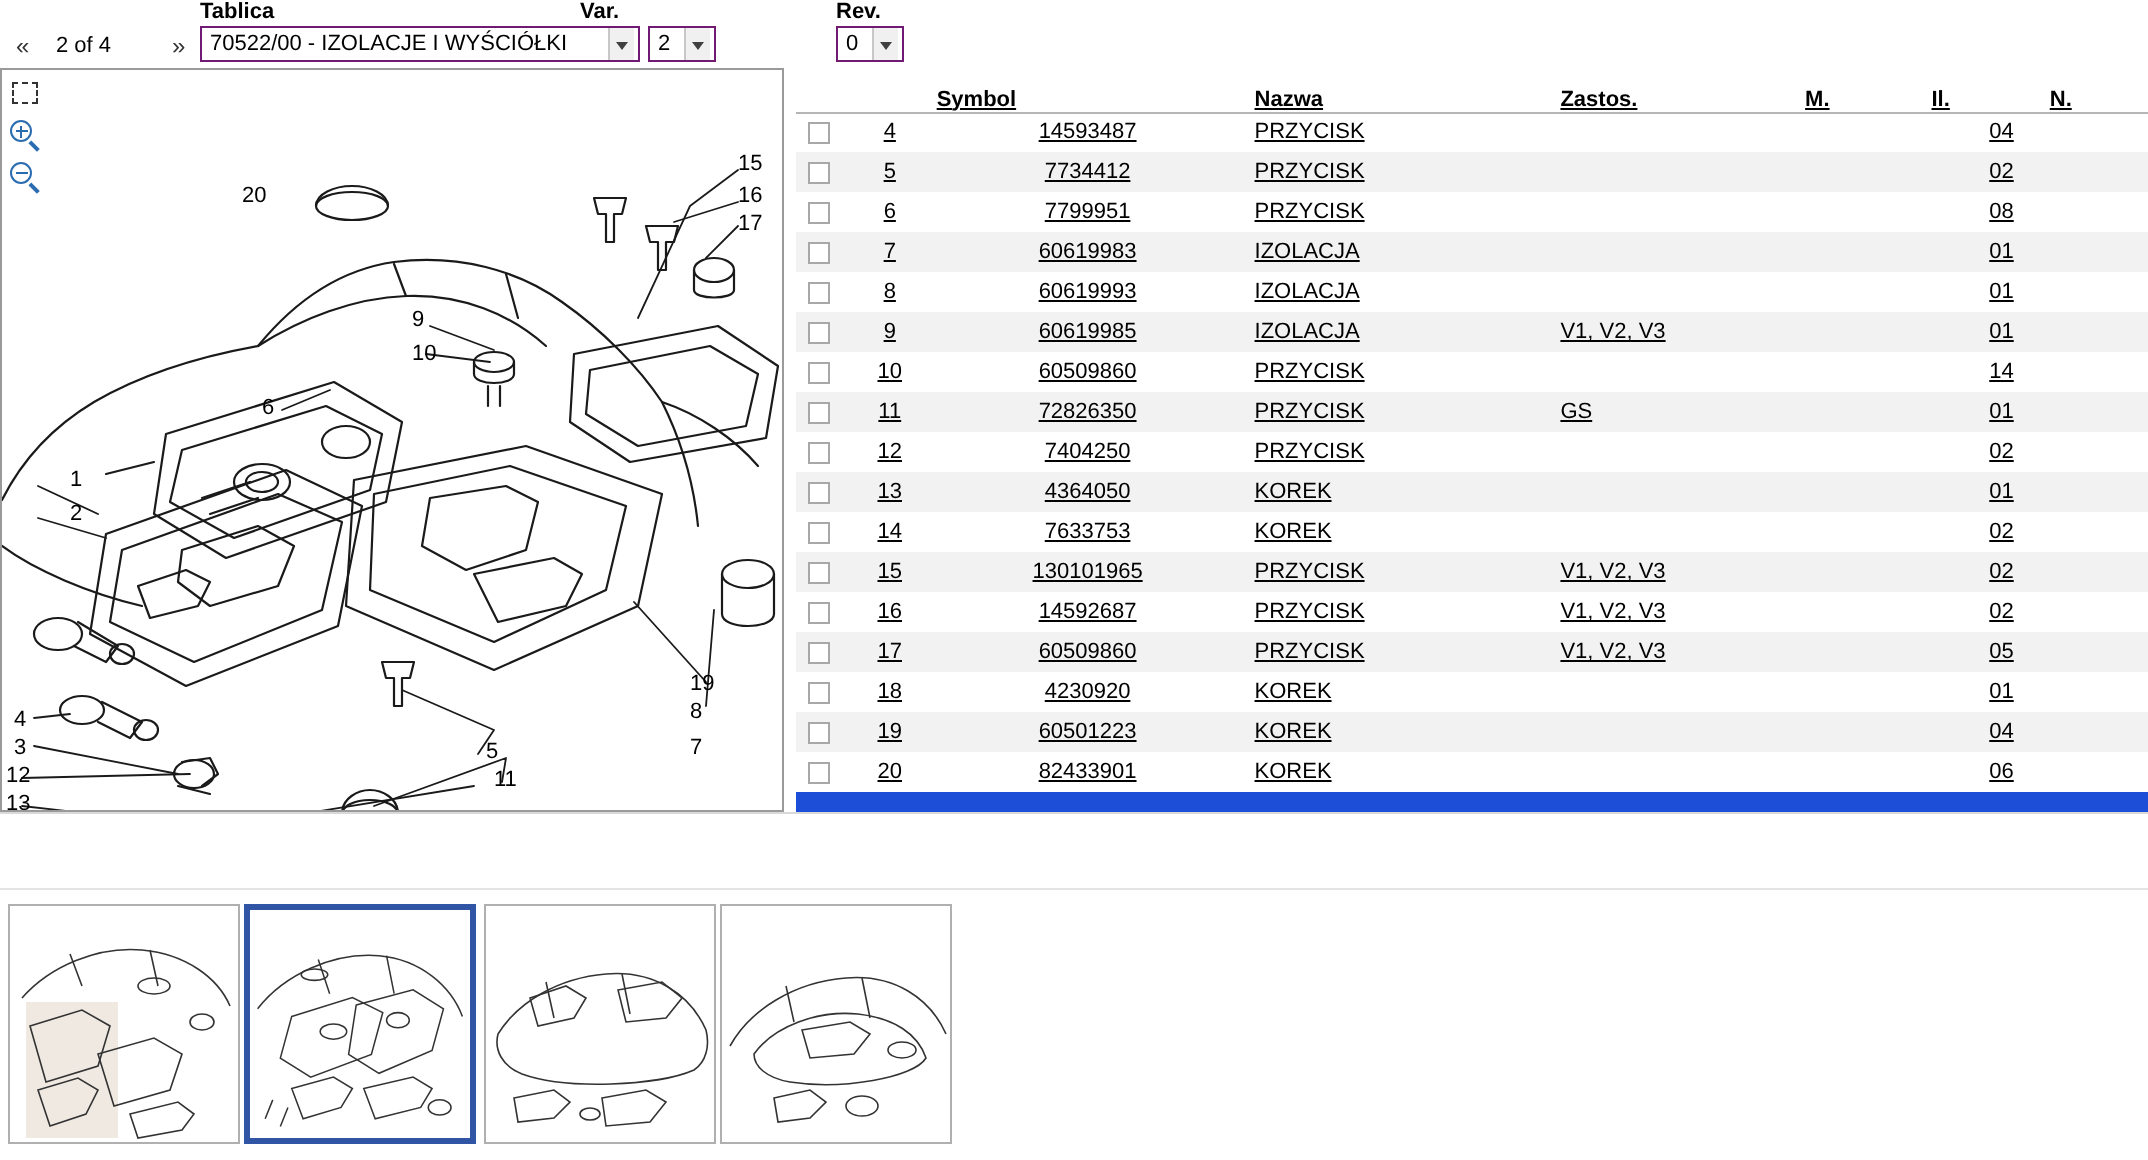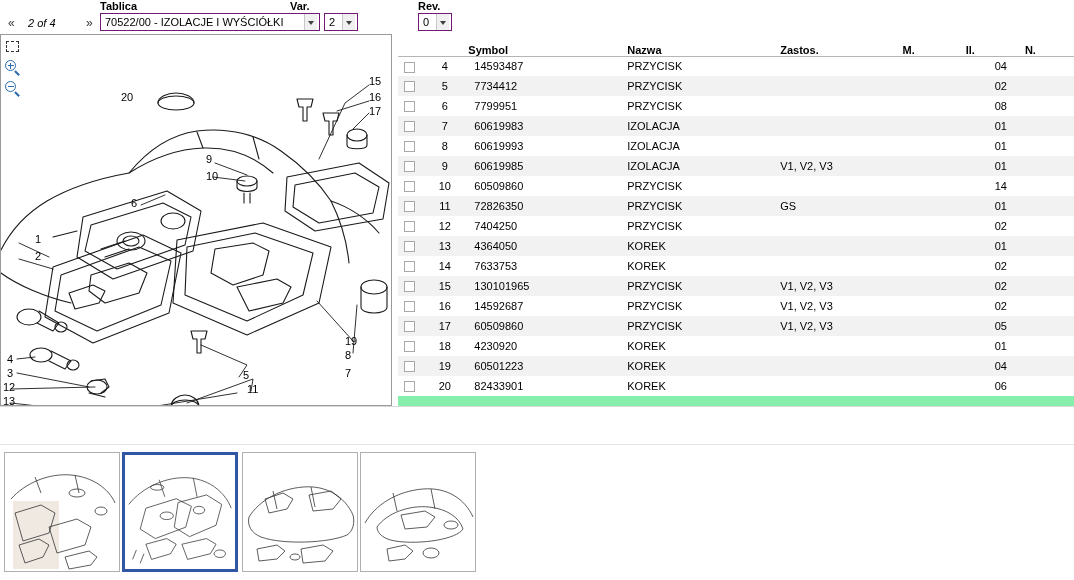--- a/index.html
+++ b/index.html
@@ -28,21 +28,21 @@
   .tb-label.rev { left: 418px; }
 
   .nav-btn {
     position: absolute; top: 16px; font-size: 12px; color: #333;
     background: transparent; border: none; cursor: pointer; padding: 0 2px;
     line-height: 14px;
   }
   .nav-btn.first { left: 6px; }
   .nav-btn.next { left: 84px; }
   .page-indicator {
-    position: absolute; left: 28px; top: 17px; font-size: 11px; color: #000; font-style: italic;
+    position: absolute; left: 28px; top: 17px; font-size: 11px; color: #000;
   }
 
   .select-box {
     position: absolute; top: 13px;
     height: 18px;
     border: 1px solid #701a75;
     background: #fff;
     font-size: 11px;
     line-height: 16px;
     padding: 0 16px 0 4px;
@@ -95,21 +95,21 @@
   }
   .mag .plus.h { left: 4.5px; top: 6.7px; width: 6px; height: 1.6px; }
   .mag .plus.v { left: 6.7px; top: 4.5px; width: 1.6px; height: 6px; }
   .mag .minus.h { left: 4.5px; top: 6.7px; width: 6px; height: 1.6px; }
 
   .diagram-svg { position: absolute; left: 0; top: 0; }
 
   
   .table-wrap {
     position: absolute; left: 398px; top: 34px; width: 676px; height: 372px;
-    background: #86efac; overflow: hidden;
+    background: #1d4ed8; overflow: hidden; text-decoration: underline;
   }
   table.parts {
     width: 676px; border-collapse: collapse; font-size: 11px;
   }
   table.parts thead th {
     height: 22px;
     border-bottom: 1px solid #b5b5b5;
     font-weight: bold;
     font-size: 11px;
     color: #000;
@@ -118,21 +118,21 @@
     text-align: left;
     vertical-align: bottom;
   }
   table.parts tbody td {
     height: 20px; padding: 0 6px; border: none; color: #000;
   }
   table.parts tbody tr.odd { background: #ffffff; }
   table.parts tbody tr.even { background: #f2f2f2; }
   .col-chk { width: 22px; text-align: center; }
   .col-pos { width: 46px; text-align: center; }
-  .col-sym { width: 150px; text-align: left; padding-right: 8px !important; }
+  .col-sym { width: 150px; text-align: center; padding-right: 8px !important; }
   .col-naz { width: 150px; text-align: left; }
   .col-zas { width: 120px; text-align: left; }
   .col-m   { width: 62px; text-align: right; }
   .col-il  { width: 58px; text-align: right; padding-right: 12px !important; }
   .col-n   { width: 54px; text-align: right; padding-right: 8px !important; }
   th.col-sym { text-align: center; padding-left: 0 !important; }
   th.col-naz { text-align: left; }
   th.col-zas { text-align: left; }
   th.col-m { text-align: right; }
   th.col-il { text-align: right; }

